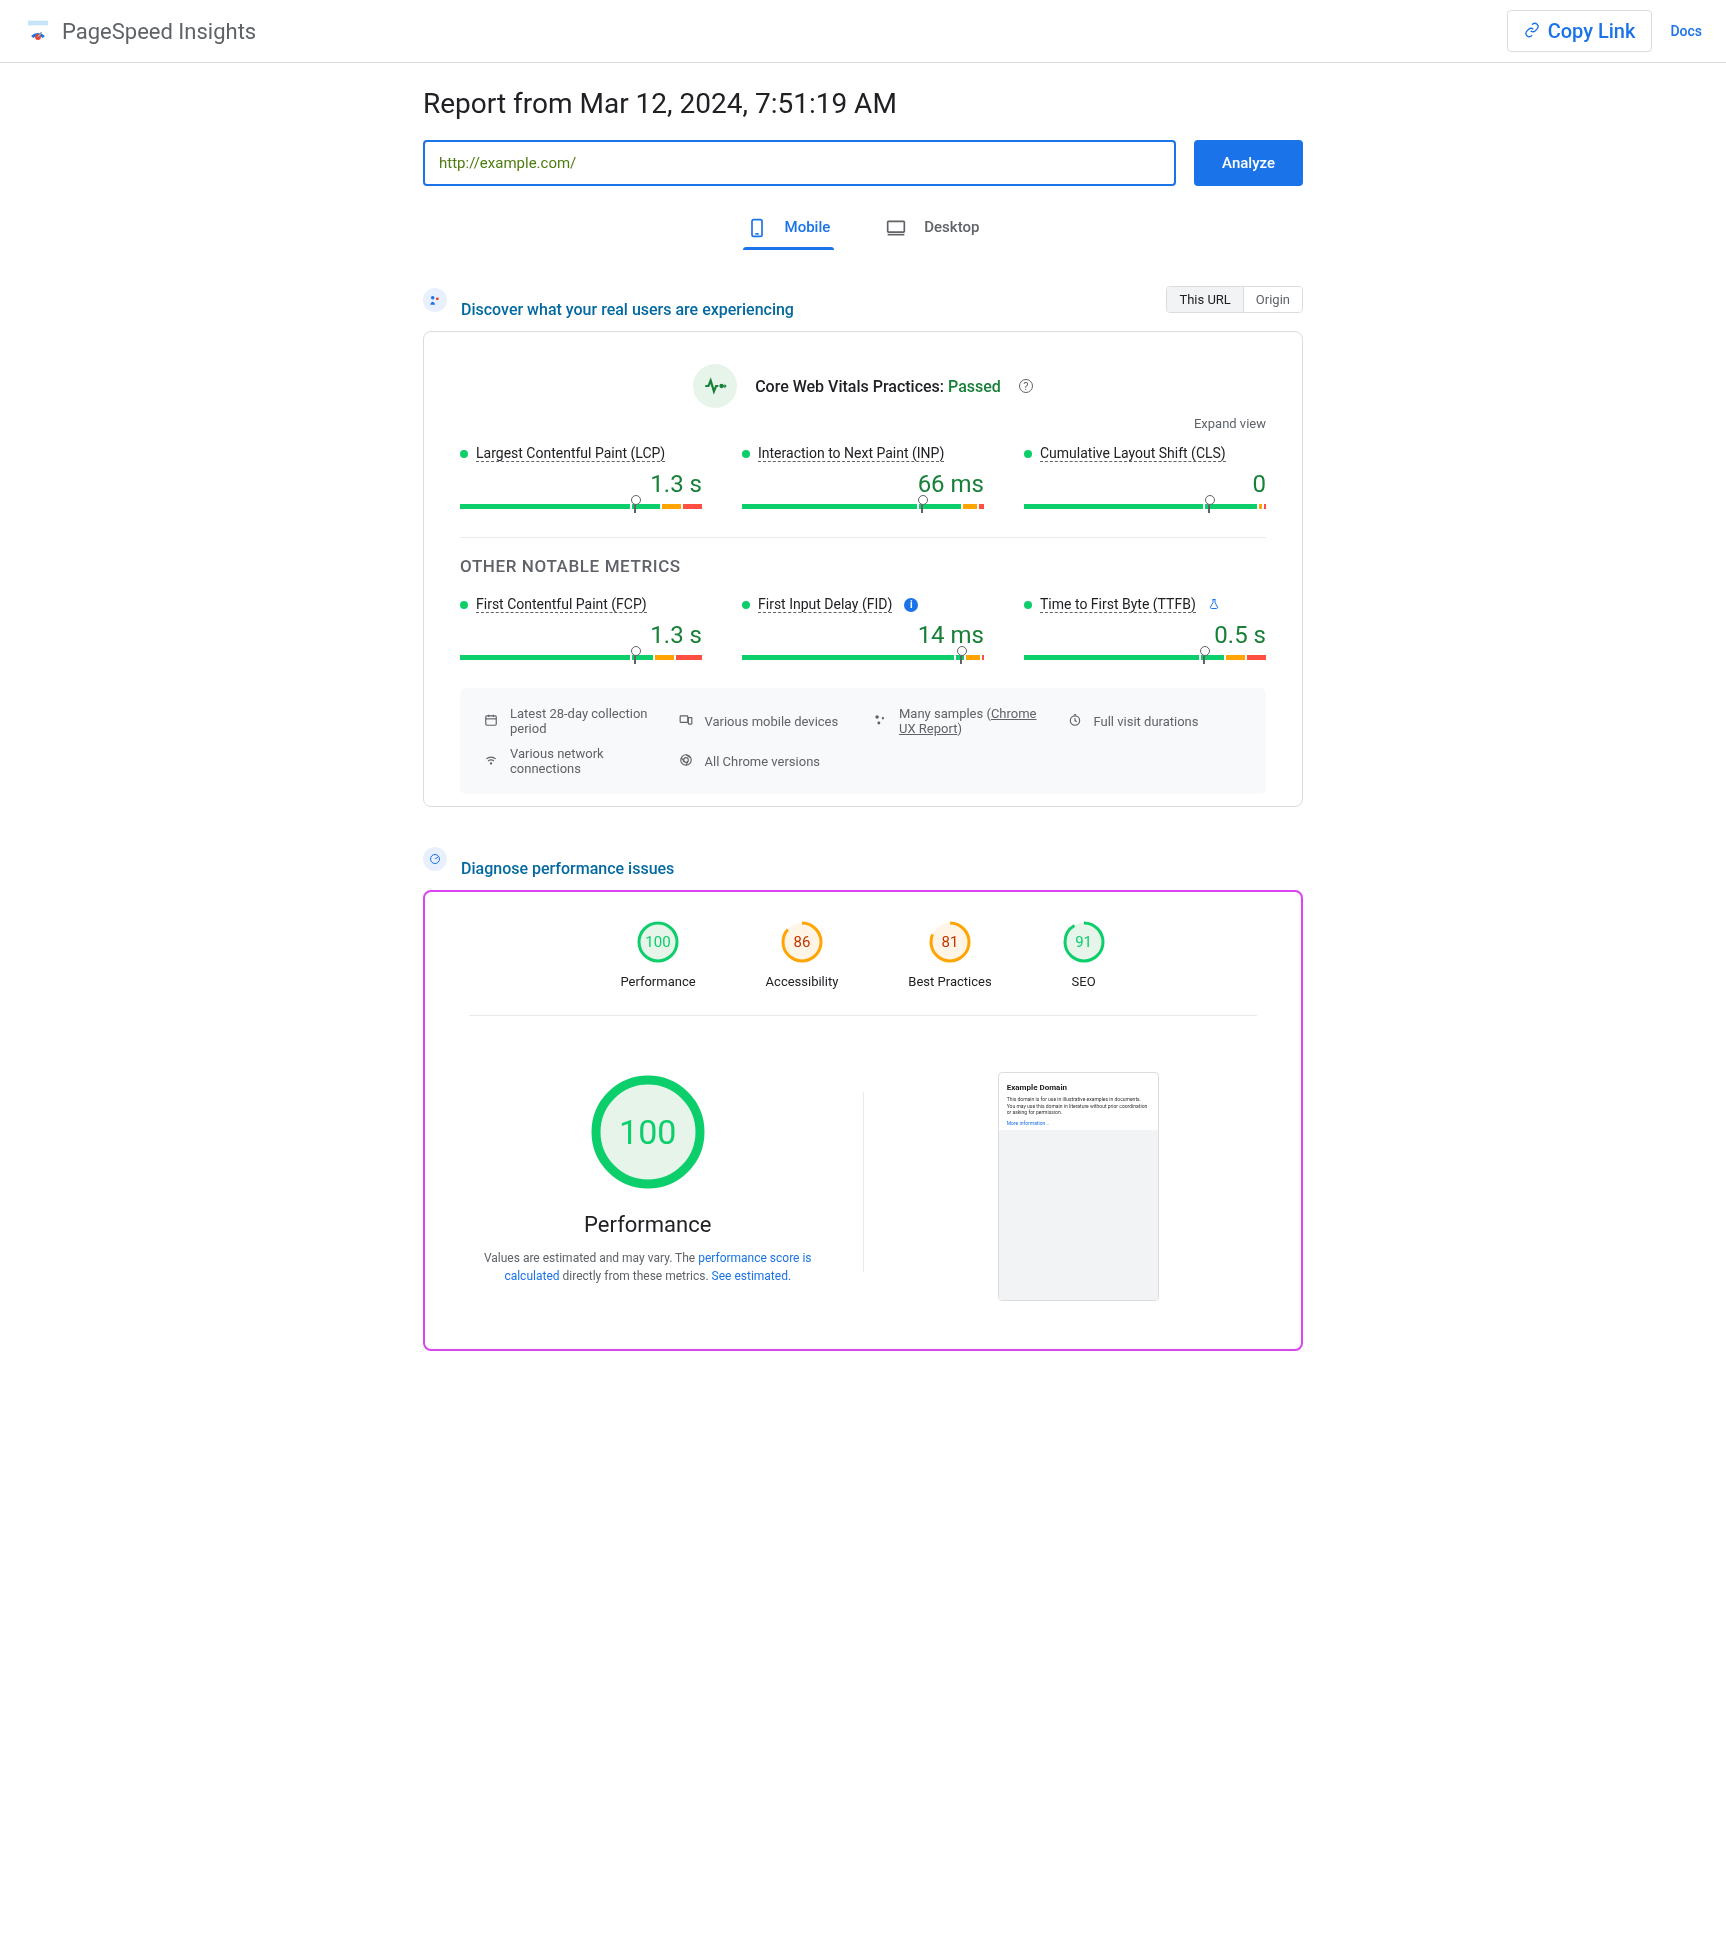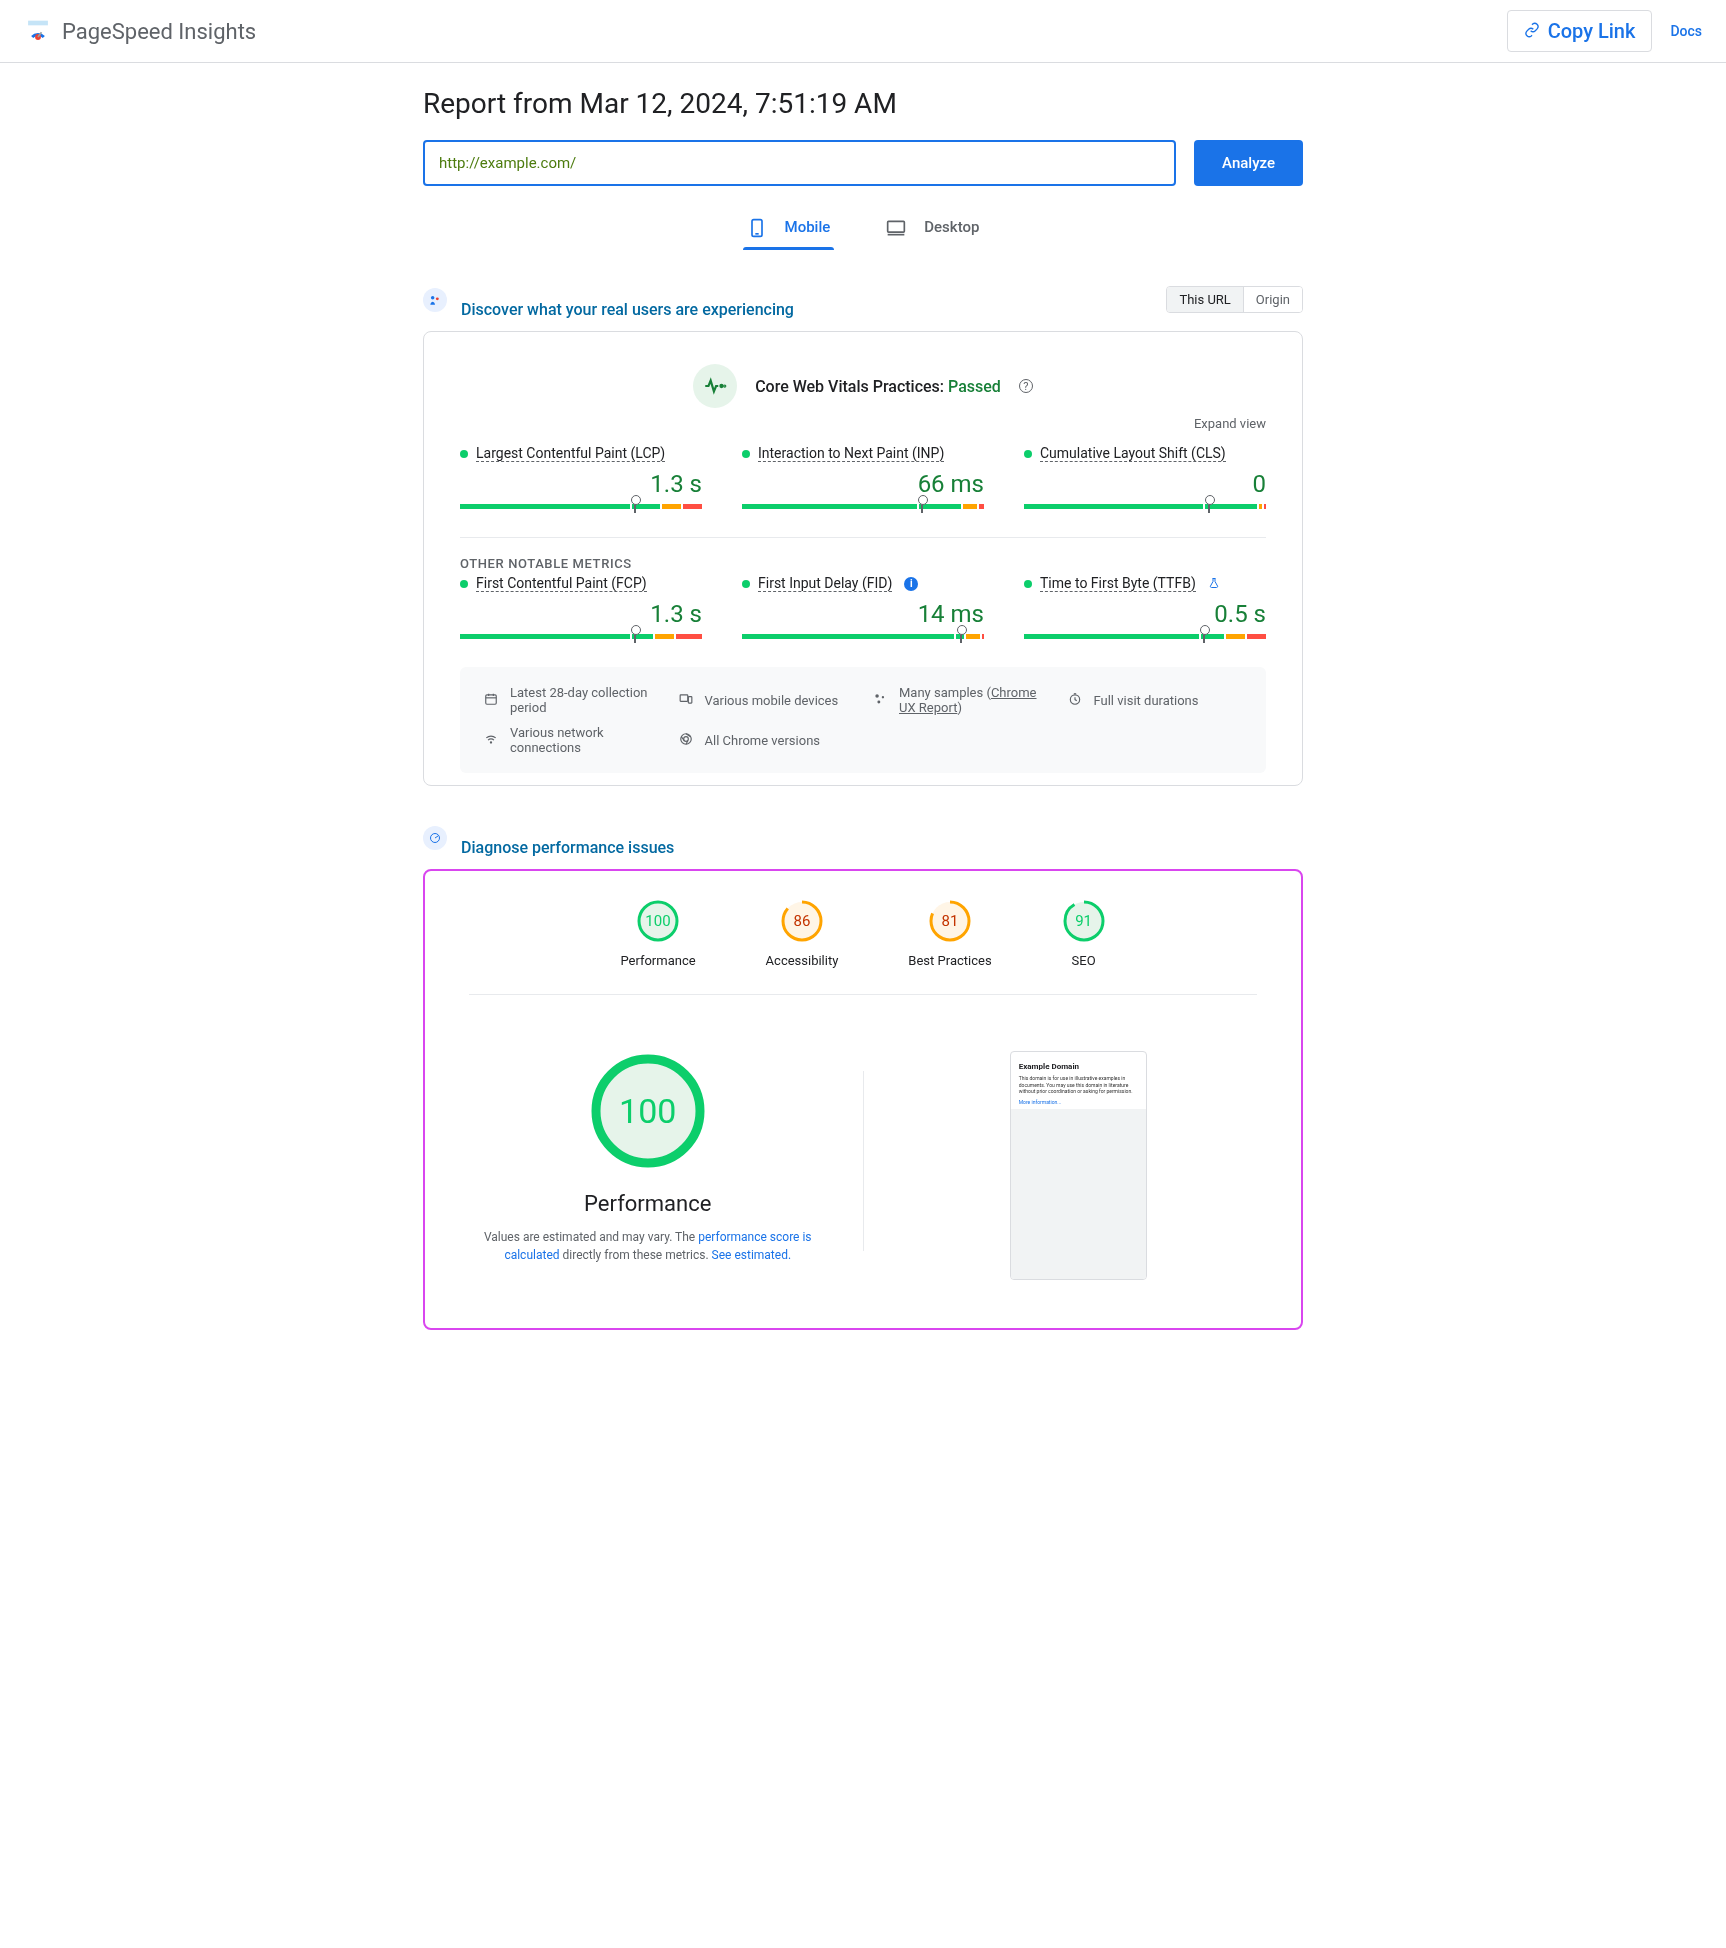--- a/index.html
+++ b/index.html
@@ -44,41 +44,41 @@
 .metric-value { font-size: 24px; color: #188038; text-align: right; margin-bottom: 6px; font-weight: 400;}
 .metric-bar { display: flex; height: 5px; gap: 2px; position: relative;}
 .bar-seg { height: 100%; }
 .bar-green { background: #0cce6b; }
 .bar-lightgreen { background: #0cce6b; }
 .bar-orange { background: #ffa400; }
 .bar-red { background: #ff4e42; }
 .bar-marker { position: absolute; top: -5px; width: 2px; height: 14px; background: #5f6368;}
 .bar-marker::before { content:''; position:absolute; top:-4px; left:-3px; width:8px; height:8px; border-radius:50%; background:#fff; border:1px solid #5f6368;}
 .divider { border: none; border-top: 1px solid #e8eaed; margin: 28px 0 18px; }
-.other-metrics-label { font-size: 13px; letter-spacing: 0.6px; color: #5f6368; margin-bottom: 4px; font-weight: 500;}
+.other-metrics-label { font-size: 17px; letter-spacing: 0.6px; color: #5f6368; margin-bottom: 20px; font-weight: 500;}
 .info-icon { width: 14px; height: 14px; border-radius: 50%; background: #1a73e8; color: #fff; font-size: 10px; display: inline-flex; align-items: center; justify-content: center; margin-left: 4px; font-weight:bold;}
 .flask-icon { color: #1a73e8; margin-left: 4px; font-size: 14px;}
 .footer-grid { display: grid; grid-template-columns: repeat(4, 1fr); gap: 10px 20px; background: #f8f9fa; border-radius: 6px; padding: 18px 24px; margin-top: 28px; font-size: 13px; color: #5f6368;}
 .footer-item { display: flex; align-items: center; gap: 10px; }
 .footer-icon { width: 16px; color: #5f6368; flex-shrink:0;}
 .footer-link { color: #5f6368; text-decoration: underline; cursor: pointer;}
 .diag-card { border: 2px solid #d946ef; border-radius: 8px; padding: 28px 8px; }
 .gauge-row { display: flex; justify-content: center; gap: 70px; border-bottom: 1px solid #e8eaed; padding-bottom: 26px; margin: 0 36px 36px; }
 .gauge-item { text-align: center; cursor:pointer;}
 .gauge-circle { width: 44px; height: 44px; margin: 0 auto 10px; position: relative;}
 .gauge-label { font-size: 13px; color: #202124; }
 .big-gauge-section { display: grid; grid-template-columns: 1fr 1px 1fr; align-items: start; padding: 20px 0;}
 .big-gauge-col { text-align: center; }
 .big-gauge-circle { width: 120px; height: 120px; margin: 0 auto 20px; position: relative;}
 .big-perf-label { font-size: 22px; font-weight: 400; margin-bottom: 12px;}
 .perf-desc { font-size: 12px; color: #5f6368; max-width: 360px; margin: 0 auto; line-height: 1.5;}
 .perf-desc a { color: #1a73e8; text-decoration: none;}
 .vert-divider { width: 1px; background: #e8eaed; height: 180px; margin-top: 20px;}
 .preview-col { display: flex; justify-content: center;}
-.preview-box { width: 137px; border: 1px solid #dadce0; border-radius: 4px; overflow: hidden;}
+.preview-box { width: 161px; border: 1px solid #dadce0; border-radius: 4px; overflow: hidden;}
 .preview-header { padding: 10px 8px 4px; }
 .preview-title { font-size: 8px; font-weight: bold; margin-bottom: 4px;}
 .preview-text { font-size: 5px; color: #333; line-height: 1.3; margin-bottom: 4px;}
 .preview-more { font-size: 5px; color: #1a73e8;}
 .preview-body { height: 170px; background: #f1f3f4;}
 .gauge-svg-val { position: absolute; inset: 0; display: flex; align-items: center; justify-content: center; font-size: 15px; font-weight: 400;}
 .big-gauge-val { position: absolute; inset: 0; display: flex; align-items: center; justify-content: center; font-size: 34px;}
 </style>
 </head>
 <body>

